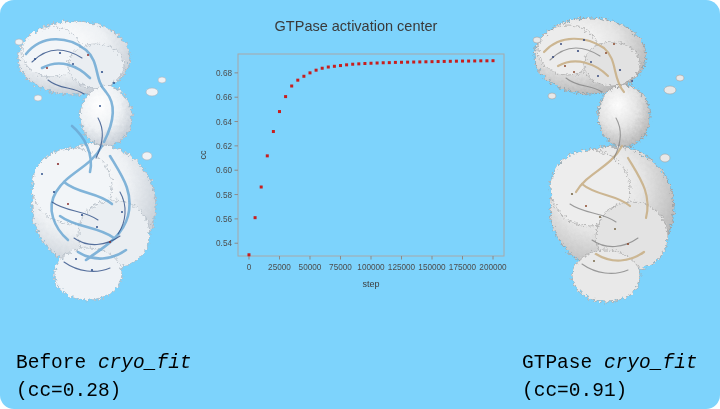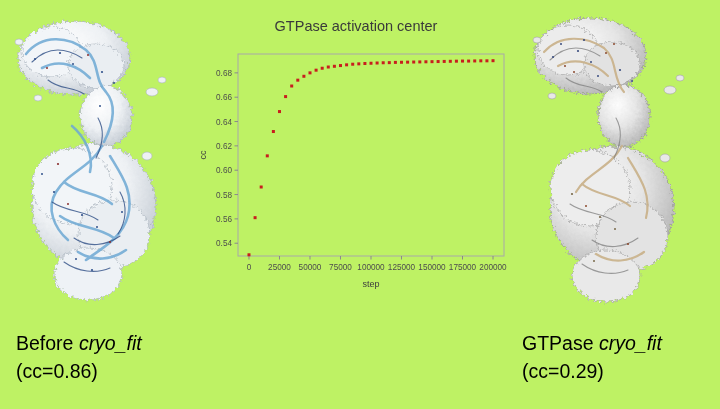--- a/index.html
+++ b/index.html
@@ -1,31 +1,31 @@
 <!DOCTYPE html>
 <html><head>
 <meta charset="utf-8">
 <style>
   html,body{margin:0;padding:0;}
   body{
     width:720px;height:409px;background:#ffffff;overflow:hidden;
     font-family:"Liberation Sans",sans-serif;position:relative;
   }
-  .slide{position:absolute;inset:0;background:#bef264;}
+  .slide{position:absolute;inset:0;background:#7dd3fc;border-radius:14px;}
 
   
   .struct{position:absolute;top:6px;width:200px;height:315px;}
   .struct.left{left:2px;}
   .struct.right{left:518px;}
   .struct svg{display:block;width:100%;height:100%;}
 
   
   .caption{
     position:absolute;font-size:19.5px;color:#000;line-height:1.42;
-    font-family:Liberation Sans, sans-serif;white-space:nowrap;
+    font-family:Liberation Mono, monospace;white-space:nowrap;margin-top:20px;
   }
   .caption.left{left:16px;top:330px;}
   .caption.right{left:522px;top:330px;}
   .caption .it{font-style:italic;}
   .caption .l2{display:block;}
 
   
   .chart{position:absolute;left:196px;top:12px;width:320px;height:290px;}
   .chart-title{
     position:absolute;left:0;top:6px;width:320px;text-align:center;
@@ -283,21 +283,21 @@
         <circle cx="82" cy="211" r="1.1" fill="#7a6a4a"></circle>
           <circle cx="97" cy="223" r="1" fill="#7a6a4a"></circle>
         <circle cx="110" cy="238" r="1.1" fill="#8b4a2e"></circle>
           <circle cx="76" cy="255" r="1" fill="#7a6a4a"></circle>
       </g>
     </svg>
   </div>
 
   <div class="caption left">
     <span>Before </span><span class="it">cryo_fit</span>
-    <span class="l2">(cc=0.86)</span>
+    <span class="l2">(cc=0.28)</span>
   </div>
 
   <div class="caption right">
     <span>GTPase </span><span class="it">cryo_fit</span>
-    <span class="l2">(cc=0.29)</span>
+    <span class="l2">(cc=0.91)</span>
   </div>
 
 </div>
 
 </body></html>

